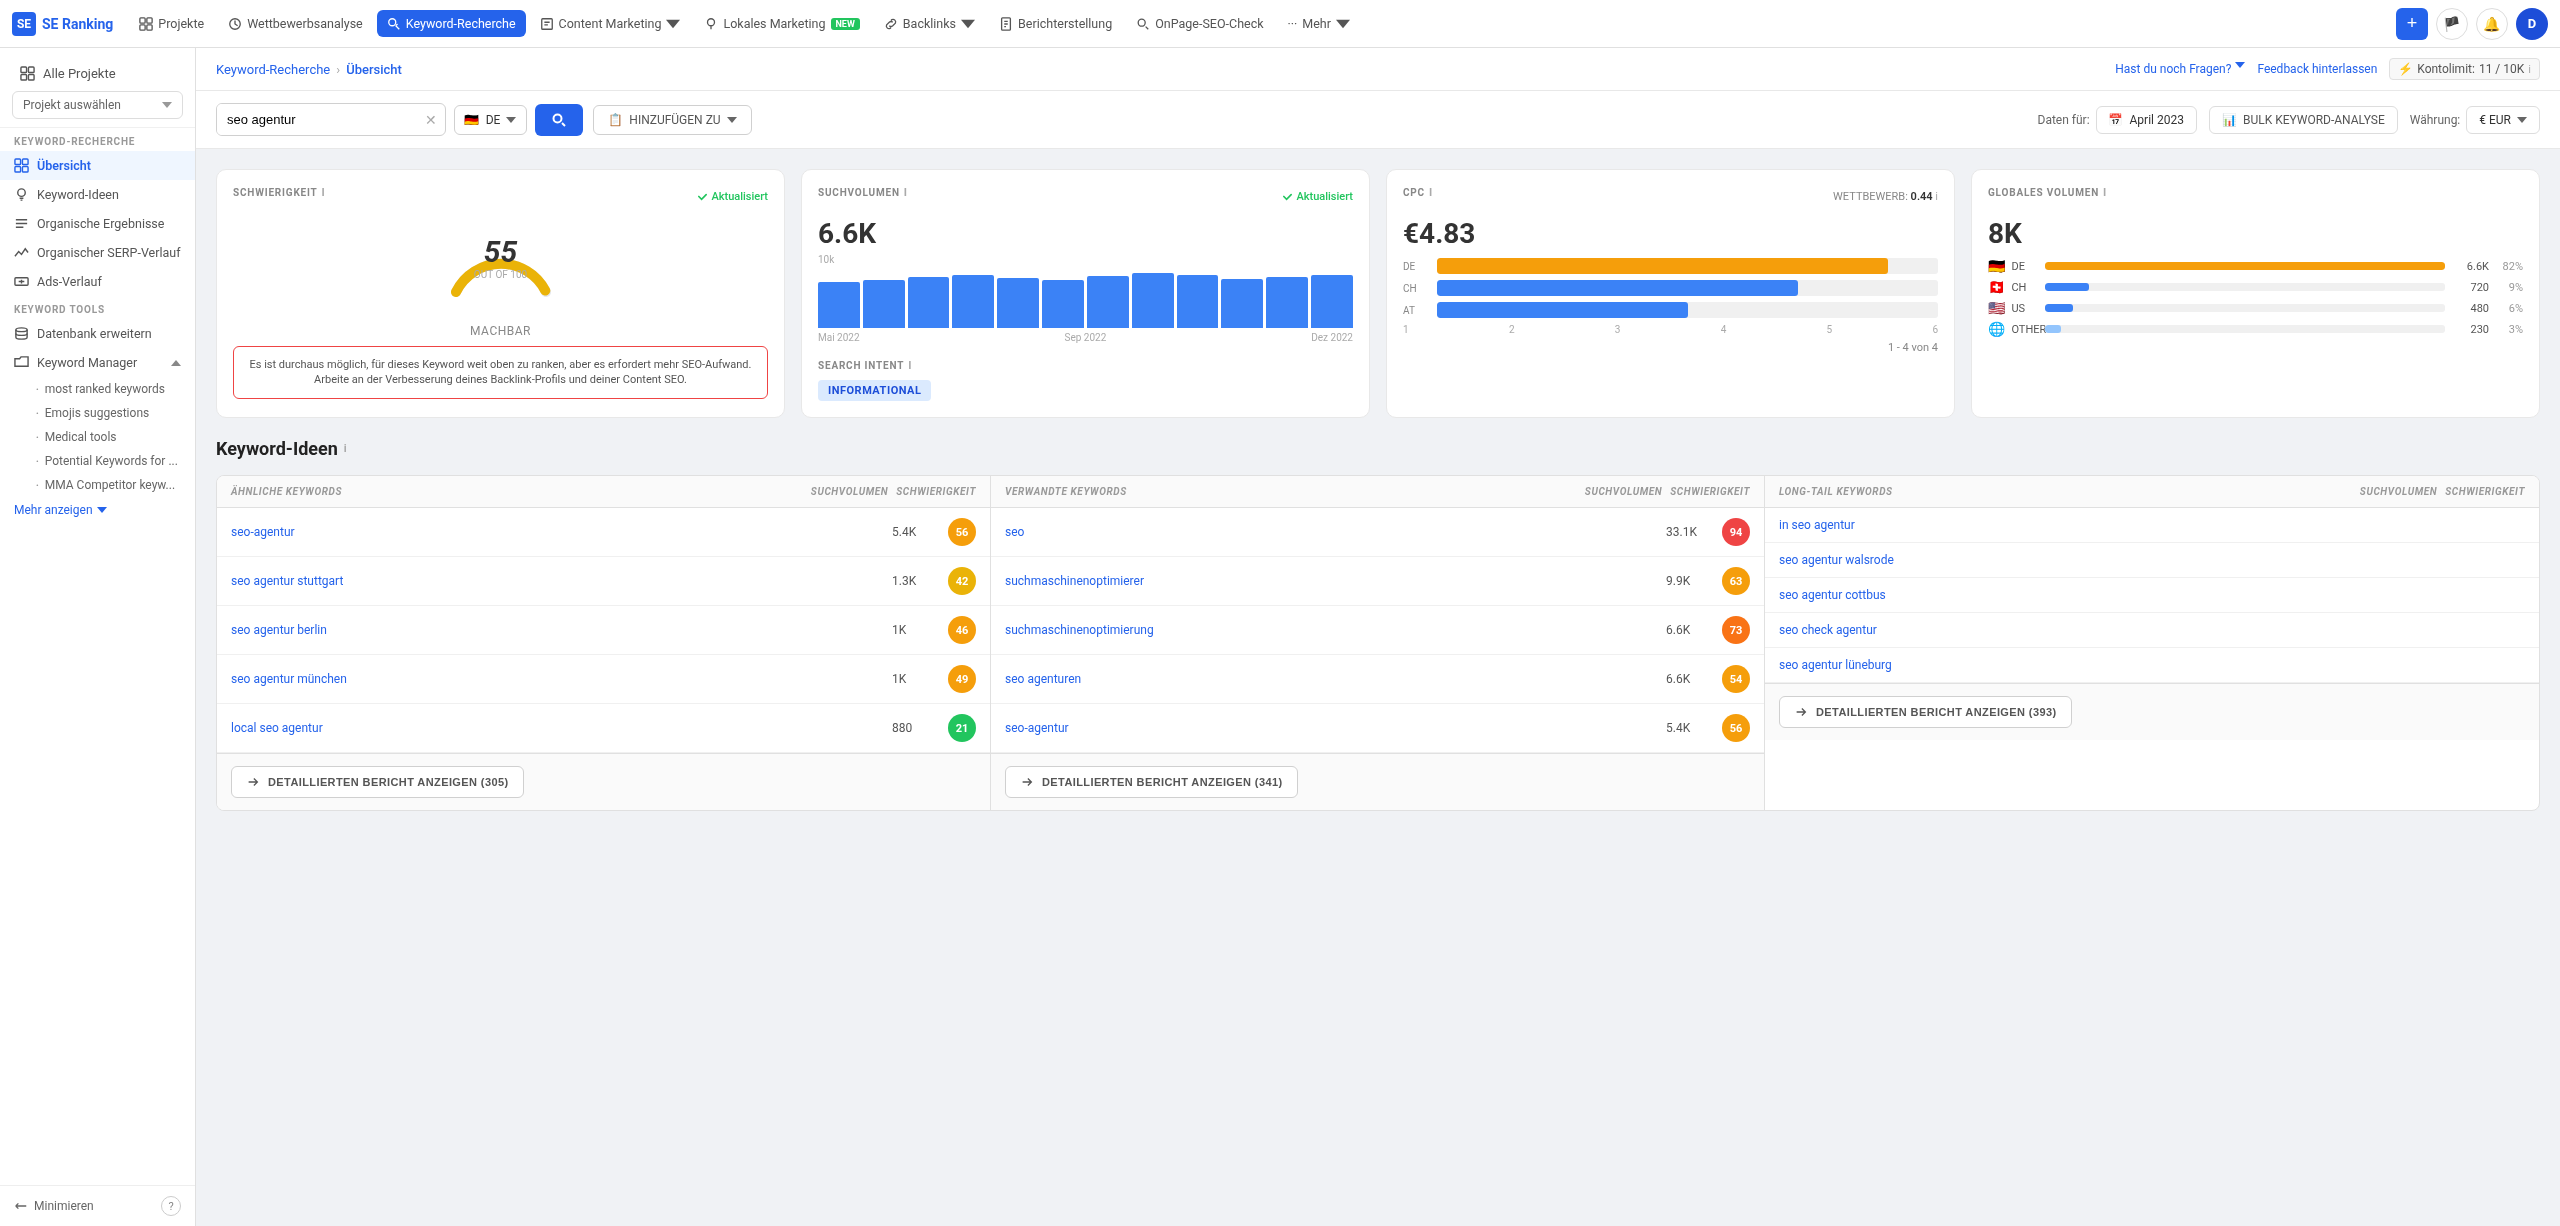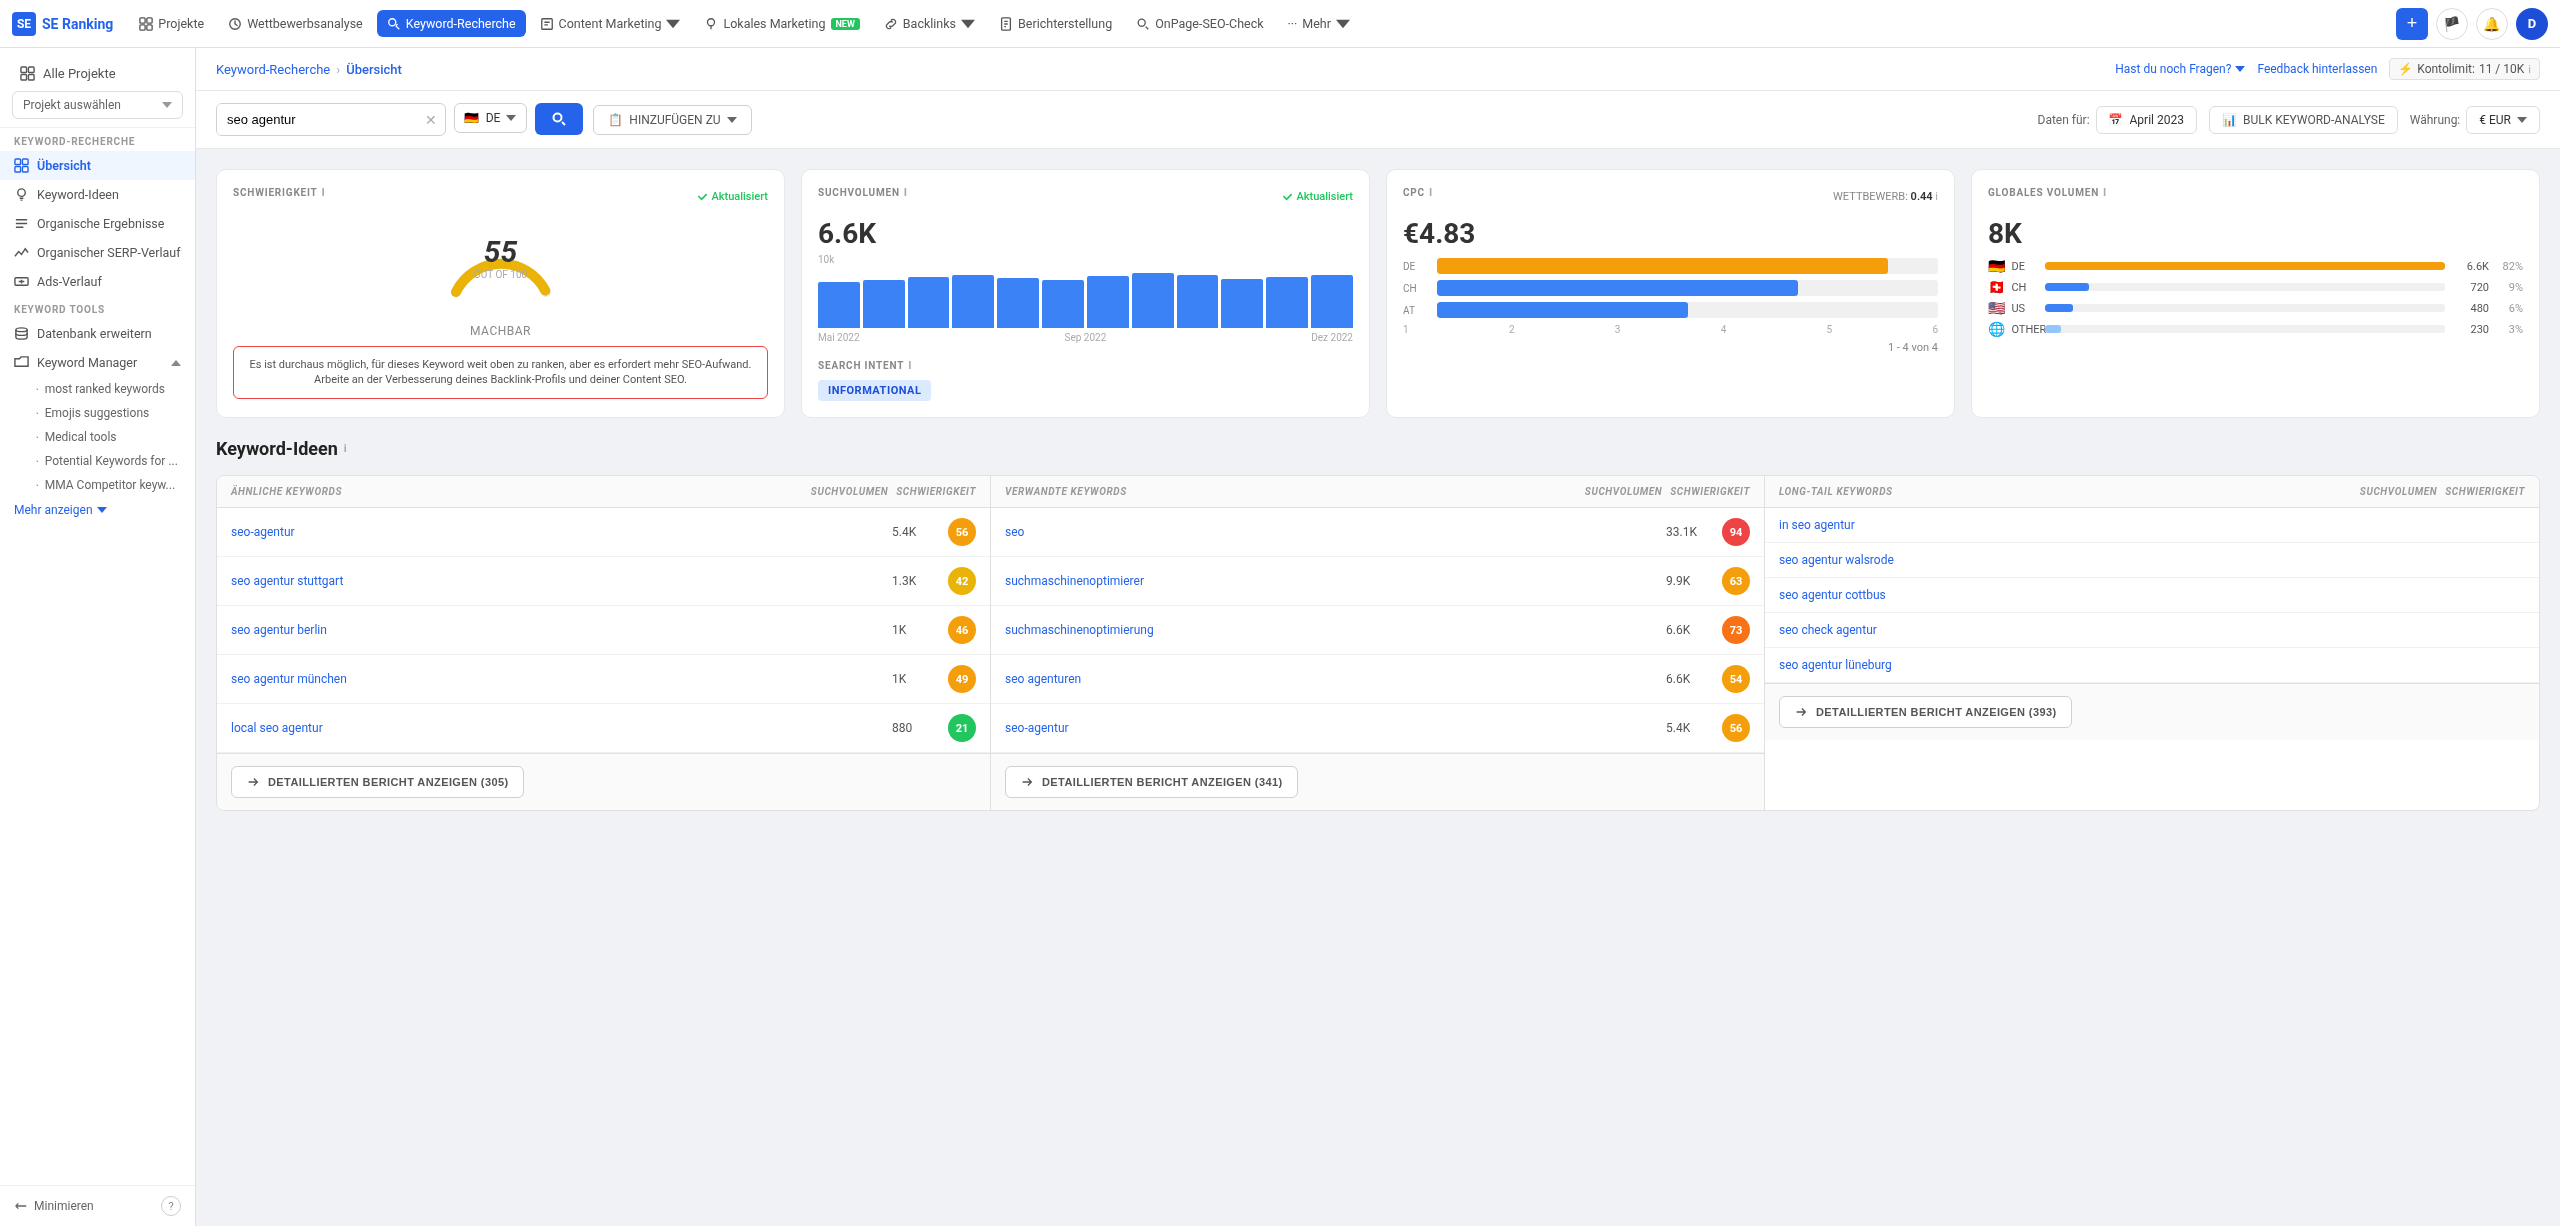--- a/index.html
+++ b/index.html
@@ -34,21 +34,21 @@
 
     
     .main { margin-left: 196px; margin-top: 48px; padding: 0; }
 
     
     .breadcrumb-bar { display: flex; align-items: center; justify-content: space-between; padding: 10px 20px; background: #fff; border-bottom: 1px solid #e8e8e8; }
     .breadcrumb { display: flex; align-items: center; gap: 6px; font-size: 13px; color: #555; }
     .breadcrumb-active { color: #2563eb; font-weight: 500; }
     .breadcrumb-sep { color: #aaa; }
     .breadcrumb-right { display: flex; align-items: center; gap: 12px; font-size: 12px; }
-    .faq-link { color: #2563eb; cursor: pointer; display: flex; align-items: center; gap: 4px; }
+    .faq-link { color: #2563eb; cursor: pointer; display: flex; align-items: flex-start; gap: 4px; }
     .feedback-link { color: #2563eb; cursor: pointer; text-decoration: none; }
     .kontolimit { display: flex; align-items: center; gap: 4px; font-size: 12px; color: #555; background: #f8f8f8; border: 1px solid #e0e0e0; border-radius: 4px; padding: 3px 8px; }
     .kontolimit-warn { color: #f59e0b; }
 
     
     .search-bar { display: flex; align-items: center; gap: 10px; padding: 12px 20px; background: #fff; border-bottom: 1px solid #e8e8e8; flex-wrap: wrap; }
     .search-input-wrap { display: flex; align-items: center; border: 1.5px solid #d0d0d0; border-radius: 6px; background: white; overflow: hidden; }
     .search-input { border: none; outline: none; padding: 8px 10px; font-size: 13px; width: 200px; }
     .search-clear { padding: 6px 8px; cursor: pointer; color: #aaa; font-size: 14px; }
     .flag-btn { display: flex; align-items: center; gap: 6px; padding: 7px 10px; border: 1.5px solid #d0d0d0; border-radius: 6px; cursor: pointer; background: white; font-size: 12px; }
@@ -369,21 +369,21 @@
       <div class="kontolimit">
         <span class="kontolimit-warn">⚡</span>
         <span>Kontolimit:</span>
         <span>11 / 10K</span>
         <span class="info-icon">i</span>
       </div>
     </div>
   </div>
 
   <div class="search-bar">
-    <div style="display:flex;align-items:flex-start;gap:8px;">
+    <div style="display:flex;align-items:center;gap:8px;">
       <div class="search-input-wrap">
         <input class="search-input" type="text" value="seo agentur" style="">
         <span class="search-clear">✕</span>
       </div>
       <div class="flag-btn">
         <span>🇩🇪</span>
         <span>DE</span>
         <svg viewBox="0 0 10 6" width="10" height="6" fill="#666">
             <path d="M0 0l5 6 5-6z"></path>
           </svg>

